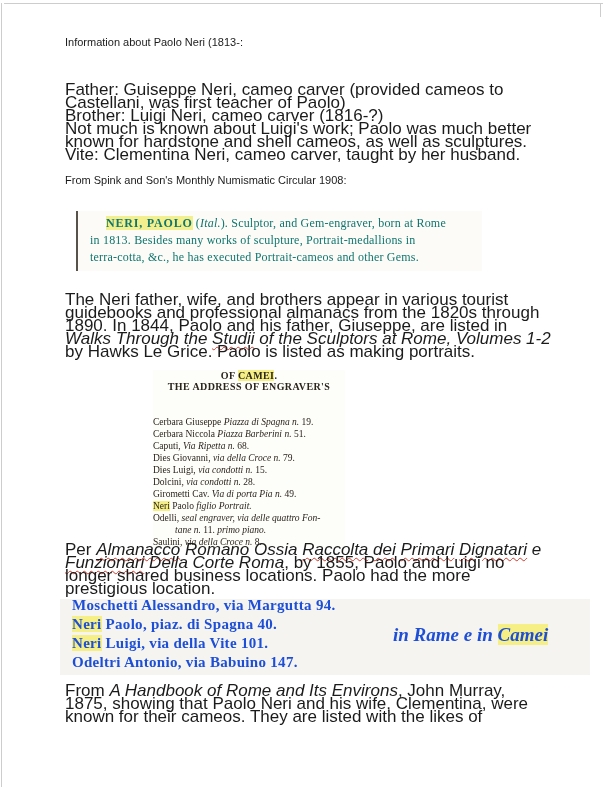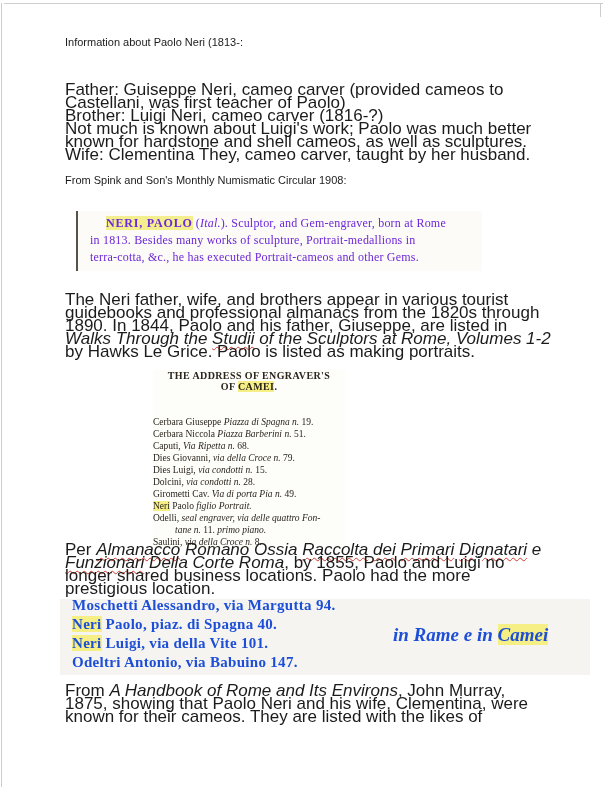--- a/index.html
+++ b/index.html
@@ -14,21 +14,21 @@
   .para{position:absolute;font-size:17px;line-height:13px;width:487px;}
   .it{font-style:italic;}
   .b{font-weight:bold;}
   .hl{background:#f5ef85;}
   .sp{text-decoration-line:underline;text-decoration-style:wavy;
       text-decoration-color:#cc3a2e;text-decoration-thickness:1px;text-underline-offset:2px;text-align:right;}
 
   
   .clip-spink{position:absolute;left:76px;top:211px;width:392px;
       background:#fcfbf7;border-left:2px solid #57524a;padding:4px 0 5px 12px;
-      font-family:"Liberation Serif",serif;font-size:12px;line-height:17px;color:#6d28d9;
+      font-family:"Liberation Serif",serif;font-size:12px;line-height:17px;color:#0f766e;
       letter-spacing:0.2px;}
   .sline{white-space:nowrap;}
   .sline.first{text-indent:16px;}
   .clip-spink .hl{background:#f3ee8e;}
   .clip-spink .b{letter-spacing:0.8px;}
 
   
   .clip-address{position:absolute;left:153px;top:370px;width:192px;
       background:#fdfdfa;font-family:"Liberation Serif",serif;color:#2a241b;}
   .ahdr{text-align:center;font-weight:bold;font-size:10px;line-height:11px;letter-spacing:0.4px;}
@@ -57,36 +57,36 @@
   <div class="edge edge-left"></div>
   <div class="edge edge-top"></div>
   <div class="edge edge-right"></div>
 
   <div class="t pos-title">Information about Paolo Neri (1813-:</div>
 
   <div class="para pos-family">
     <div>Father: Guiseppe Neri, cameo carver (provided cameos to Castellani, was first teacher of Paolo)</div>
     <div>Brother: Luigi Neri, cameo carver (1816-?)</div>
     <div>Not much is known about Luigi's work; Paolo was much better known for hardstone and shell cameos, as well as sculptures.</div>
-    <div>Wife: Clementina They, cameo carver, taught by her husband.</div>
+    <div>Vite: Clementina Neri, cameo carver, taught by her husband.</div>
   </div>
 
   <div class="t pos-spinkhead">From Spink and Son's Monthly Numismatic Circular 1908:</div>
 
   <div class="clip-spink">
     <div class="sline first"><span class="hl b">NERI, PAOLO</span><span> (</span><span class="it">Ital.</span><span>). Sculptor, and Gem-engraver, born at Rome</span></div>
     <div class="sline">in 1813. Besides many works of sculpture, Portrait-medallions in</div>
     <div class="sline">terra-cotta, &amp;c., he has executed Portrait-cameos and other Gems.</div>
   </div>
 
   <div class="para pos-guidebook"><span>The Neri father, wife, and brothers appear in various tourist guidebooks and professional almanacs from the 1820s through 1890. In 1844, Paolo and his father, Giuseppe, are listed in </span><span class="it">Walks Through the </span><span class="it sp">Studii</span><span class="it"> of the Sculptors at Rome, Volumes 1-2</span><span> by Hawks Le Grice. Paolo is listed as making portraits.</span></div>
 
   <div class="clip-address">
+    <div class="ahdr"><span>OF </span><span class="hl">CAMEI</span><span>.</span></div>
     <div class="ahdr">THE ADDRESS OF ENGRAVER'S</div>
-    <div class="ahdr"><span>OF </span><span class="hl">CAMEI</span><span>.</span></div>
     <div class="aentries">
       <div class="aentry"><span>Cerbara Giuseppe </span><span class="it">Piazza di Spagna n.</span><span> 19.</span></div>
       <div class="aentry"><span>Cerbara Niccola </span><span class="it">Piazza Barberini n.</span><span> 51.</span></div>
       <div class="aentry"><span>Caputi, </span><span class="it">Via Ripetta n.</span><span> 68.</span></div>
       <div class="aentry"><span>Dies Giovanni, </span><span class="it">via della Croce n.</span><span> 79.</span></div>
       <div class="aentry"><span>Dies Luigi, </span><span class="it">via condotti n.</span><span> 15.</span></div>
       <div class="aentry"><span>Dolcini, </span><span class="it">via condotti n.</span><span> 28.</span></div>
       <div class="aentry"><span>Girometti Cav. </span><span class="it">Via di porta Pia n.</span><span> 49.</span></div>
       <div class="aentry"><span class="hl">Neri</span><span> Paolo </span><span class="it">figlio Portrait.</span></div>
       <div class="aentry"><span>Odelli, </span><span class="it">seal engraver, via delle quattro Fon-</span></div>

